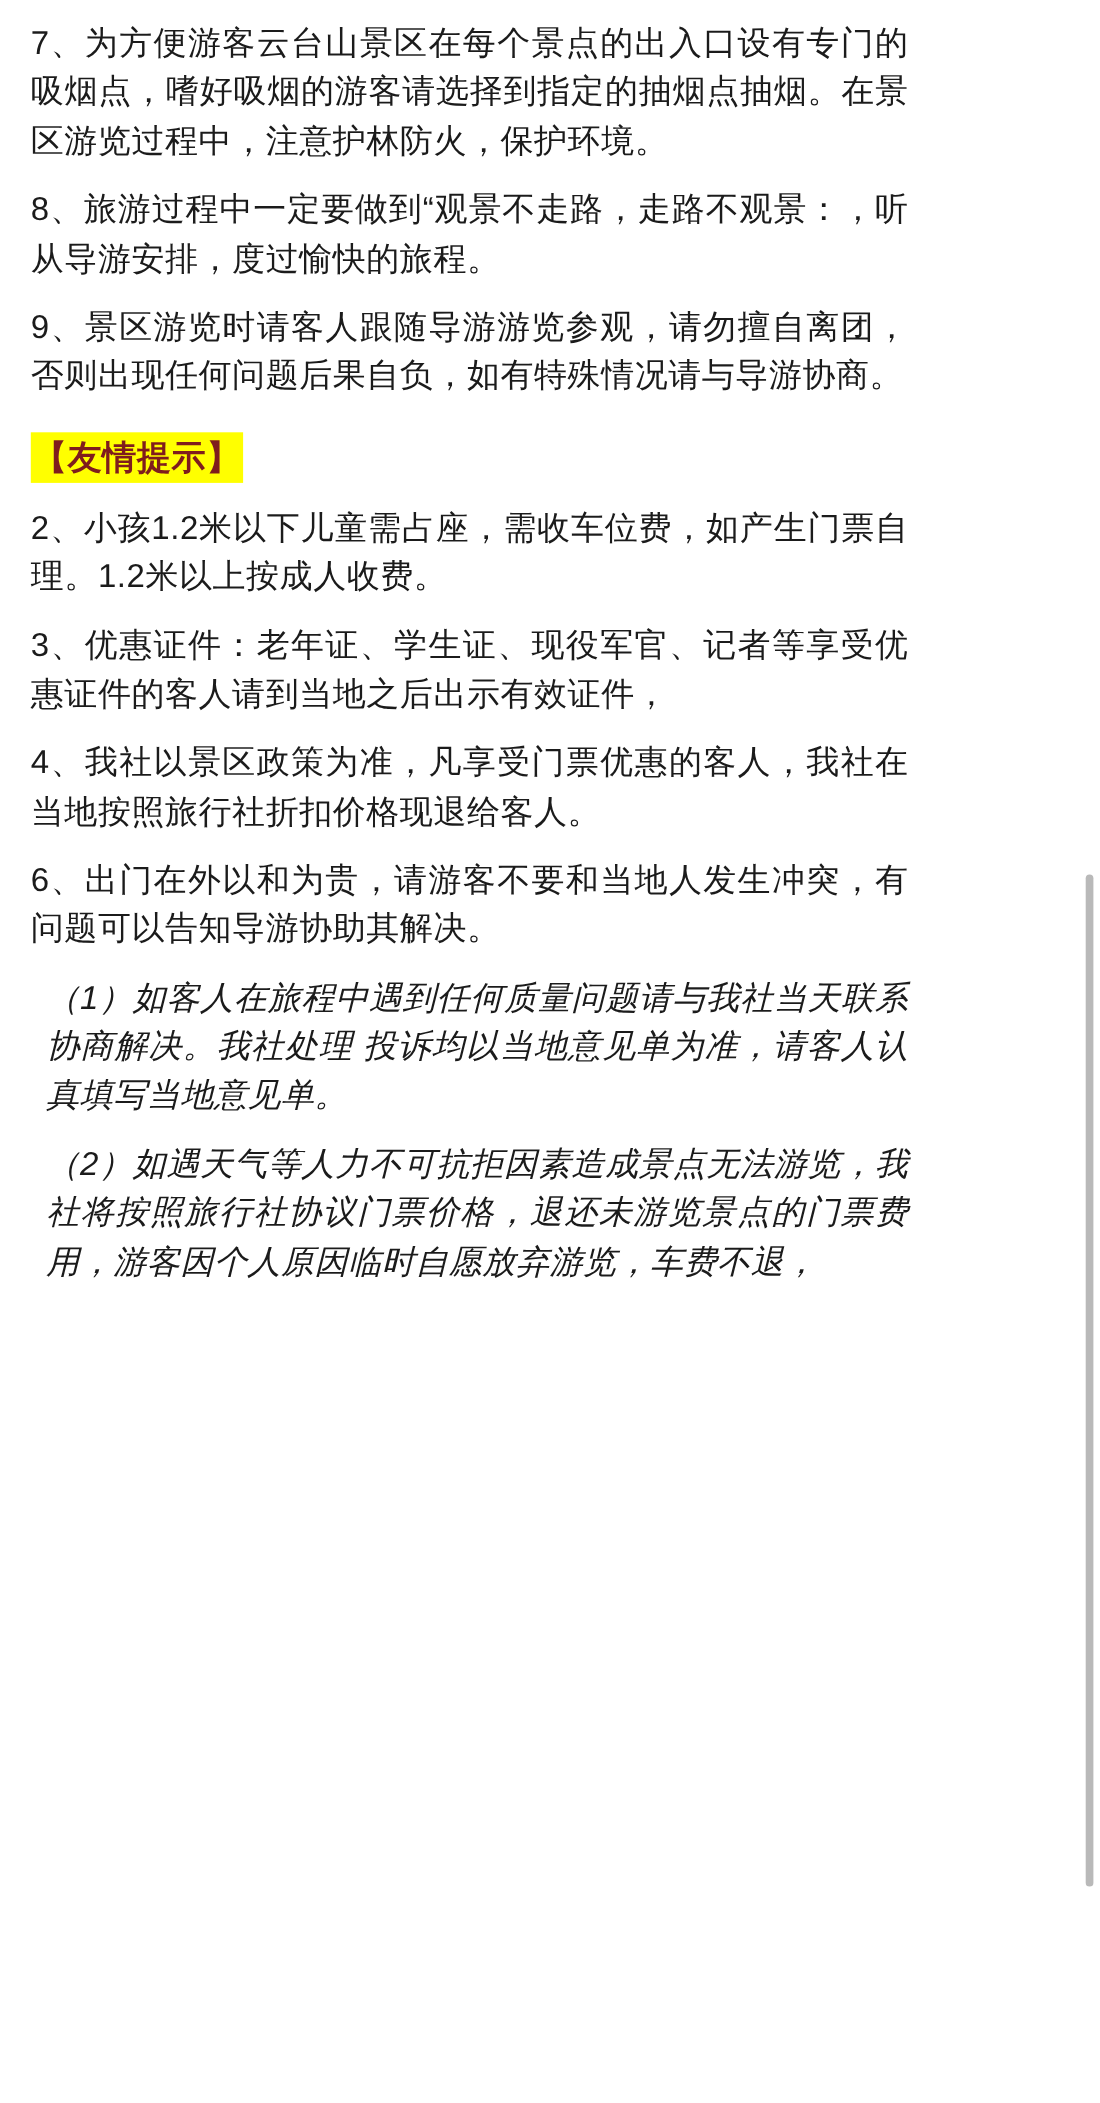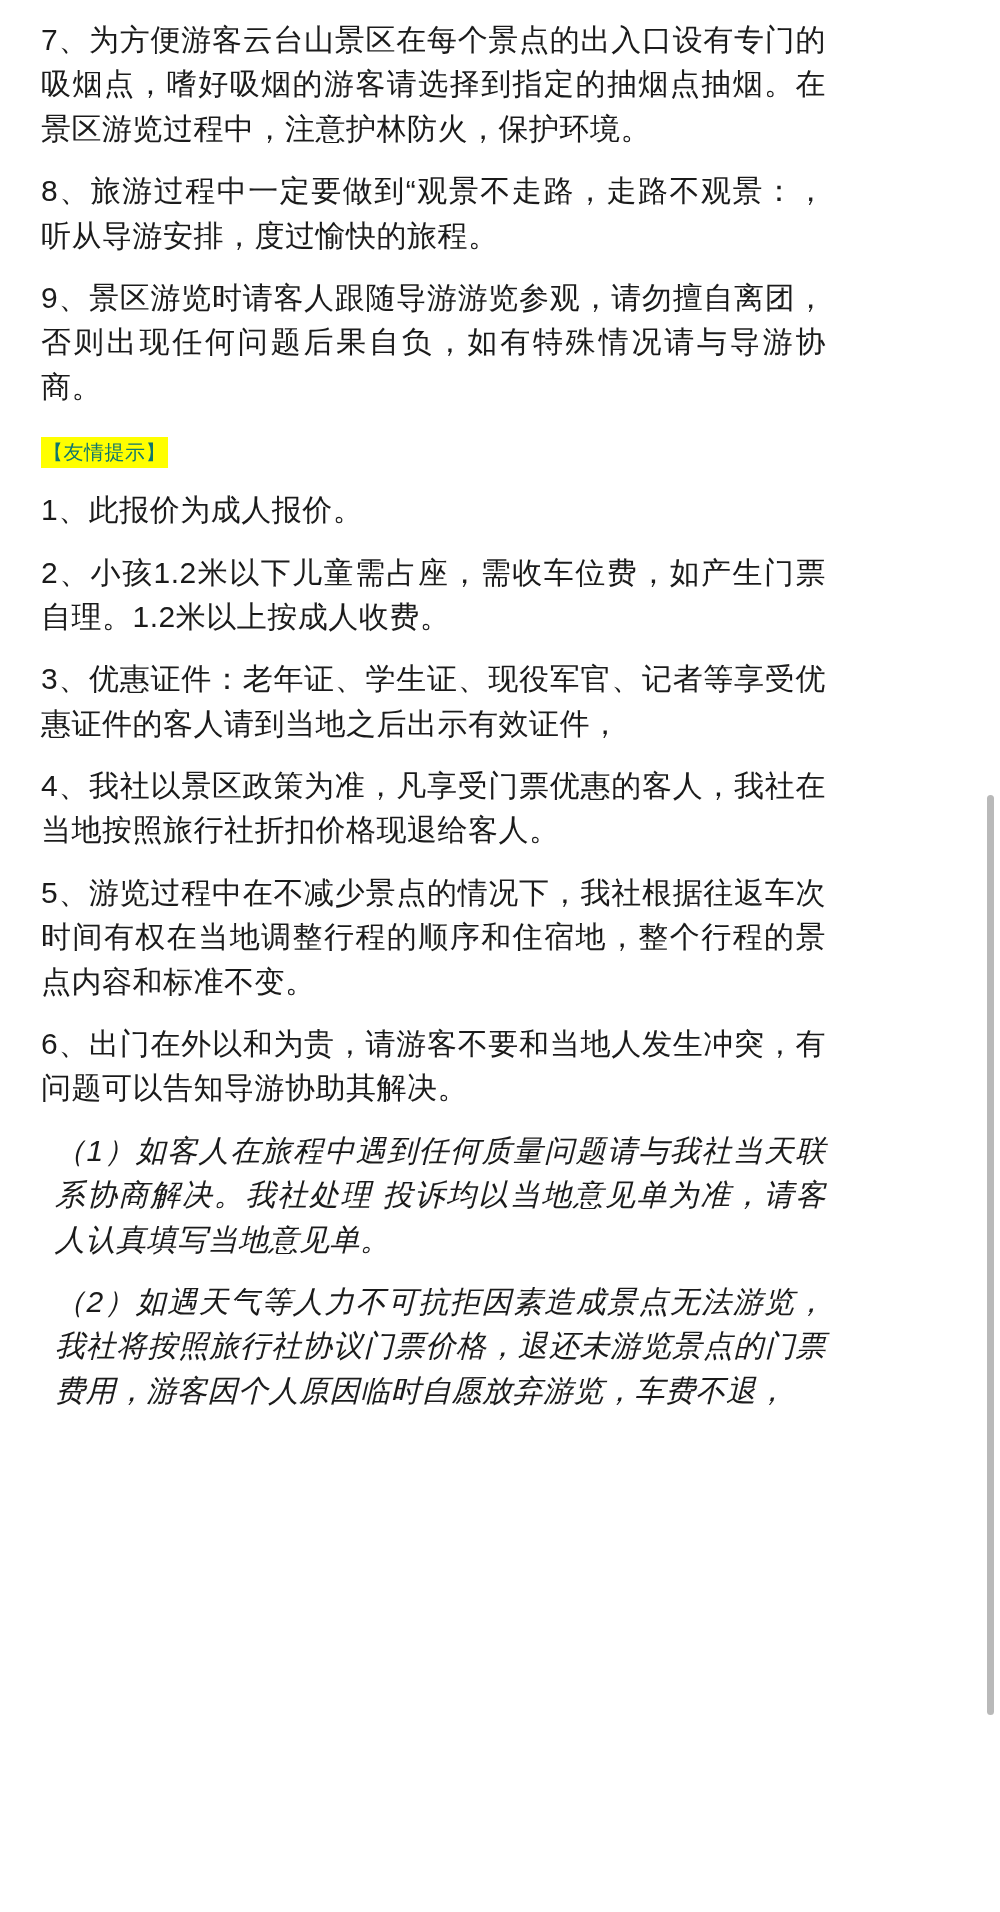--- a/index.html
+++ b/index.html
@@ -10,42 +10,42 @@
   body {
     width: 1000px;
     min-height: 1912px;
     font-family: "Liberation Sans", "DejaVu Sans", sans-serif;
     color: #1b1b1b;
     position: relative;
   }
   .page {
     box-sizing: border-box;
     width: 856px;
-    padding: 18px 30px 20px 41px;
+    padding: 18px 30px 20px 28px;
   }
   .para {
     font-size: 30px;
     line-height: 1.48;
     letter-spacing: 0.5px;
     margin: 0 0 18px 0;
     text-align: justify;
     word-break: break-all;
   }
   .para.indent {
     text-indent: 0;
     padding-left: 14px;
     font-style: italic;
   }
   .section-title {
     display: inline-block;
-    font-size: 20px;
-    font-weight: normal;
+    font-size: 31px;
+    font-weight: bold;
     line-height: 1.35;
     background: #ffff00;
-    color: #0f766e;
+    color: #7f1d1d;
     padding: 2px 2px;
     margin: 10px 0 20px 0;
     letter-spacing: 0.5px;
   }
   .title-wrap {
     margin: 0;
     padding: 0;
   }
   .scrollbar-track {
     position: absolute;
@@ -69,25 +69,23 @@
 <div class="page">
 
   <p class="para">7、为方便游客云台山景区在每个景点的出入口设有专门的吸烟点，嗜好吸烟的游客请选择到指定的抽烟点抽烟。在景区游览过程中，注意护林防火，保护环境。</p>
   <p class="para">8、旅游过程中一定要做到“观景不走路，走路不观景：，听从导游安排，度过愉快的旅程。</p>
   <p class="para">9、景区游览时请客人跟随导游游览参观，请勿擅自离团，否则出现任何问题后果自负，如有特殊情况请与导游协商。</p>
 
   <div class="title-wrap">
     <span class="section-title">【友情提示】</span>
   </div>
 
-  <p class="para">1、此报价为成人报价。</p>
   <p class="para">2、小孩1.2米以下儿童需占座，需收车位费，如产生门票自理。1.2米以上按成人收费。</p>
   <p class="para">3、优惠证件：老年证、学生证、现役军官、记者等享受优惠证件的客人请到当地之后出示有效证件，</p>
   <p class="para">4、我社以景区政策为准，凡享受门票优惠的客人，我社在当地按照旅行社折扣价格现退给客人。</p>
-  <p class="para">5、游览过程中在不减少景点的情况下，我社根据往返车次时间有权在当地调整行程的顺序和住宿地，整个行程的景点内容和标准不变。</p>
   <p class="para">6、出门在外以和为贵，请游客不要和当地人发生冲突，有问题可以告知导游协助其解决。</p>
 
   <p class="para indent">（1）如客人在旅程中遇到任何质量问题请与我社当天联系协商解决。我社处理  投诉均以当地意见单为准，请客人认真填写当地意见单。</p>
   <p class="para indent">（2）如遇天气等人力不可抗拒因素造成景点无法游览，我社将按照旅行社协议门票价格，退还未游览景点的门票费用，游客因个人原因临时自愿放弃游览，车费不退，</p>
 
 </div>
 
 <div class="scrollbar-track">
   <div class="scrollbar-thumb"></div>
 </div>

